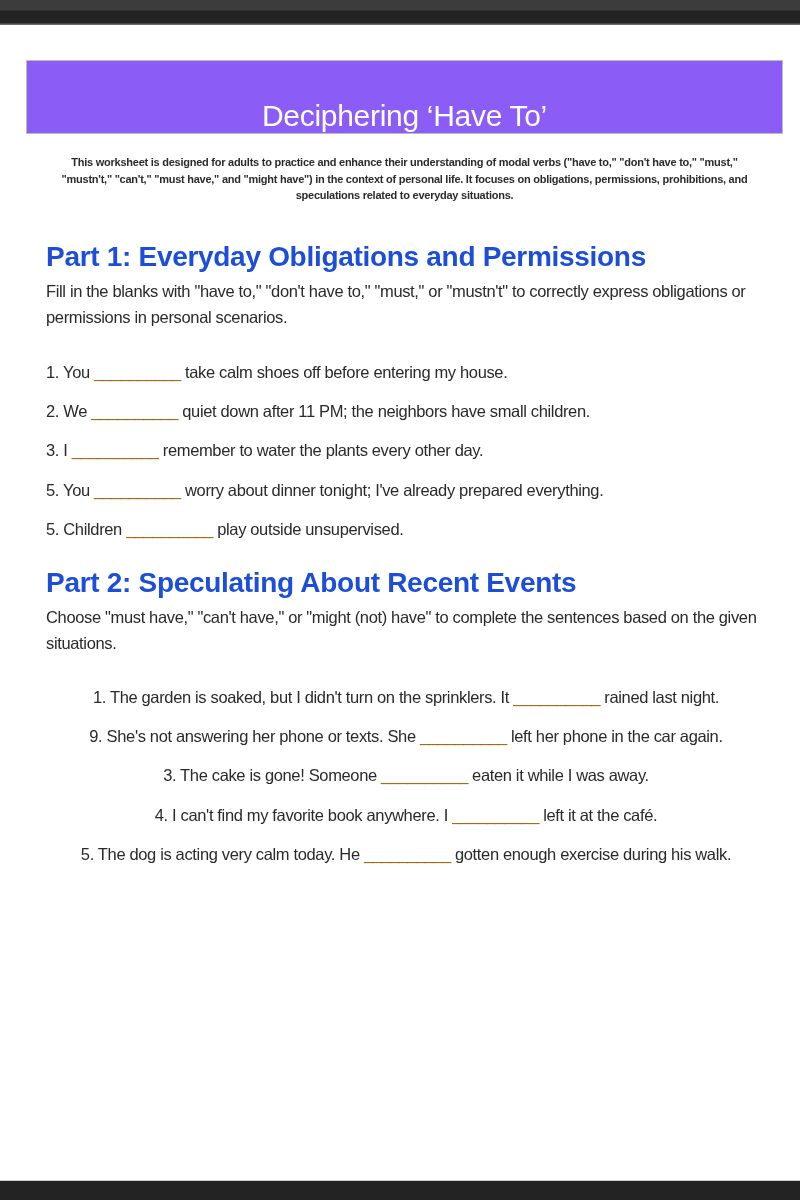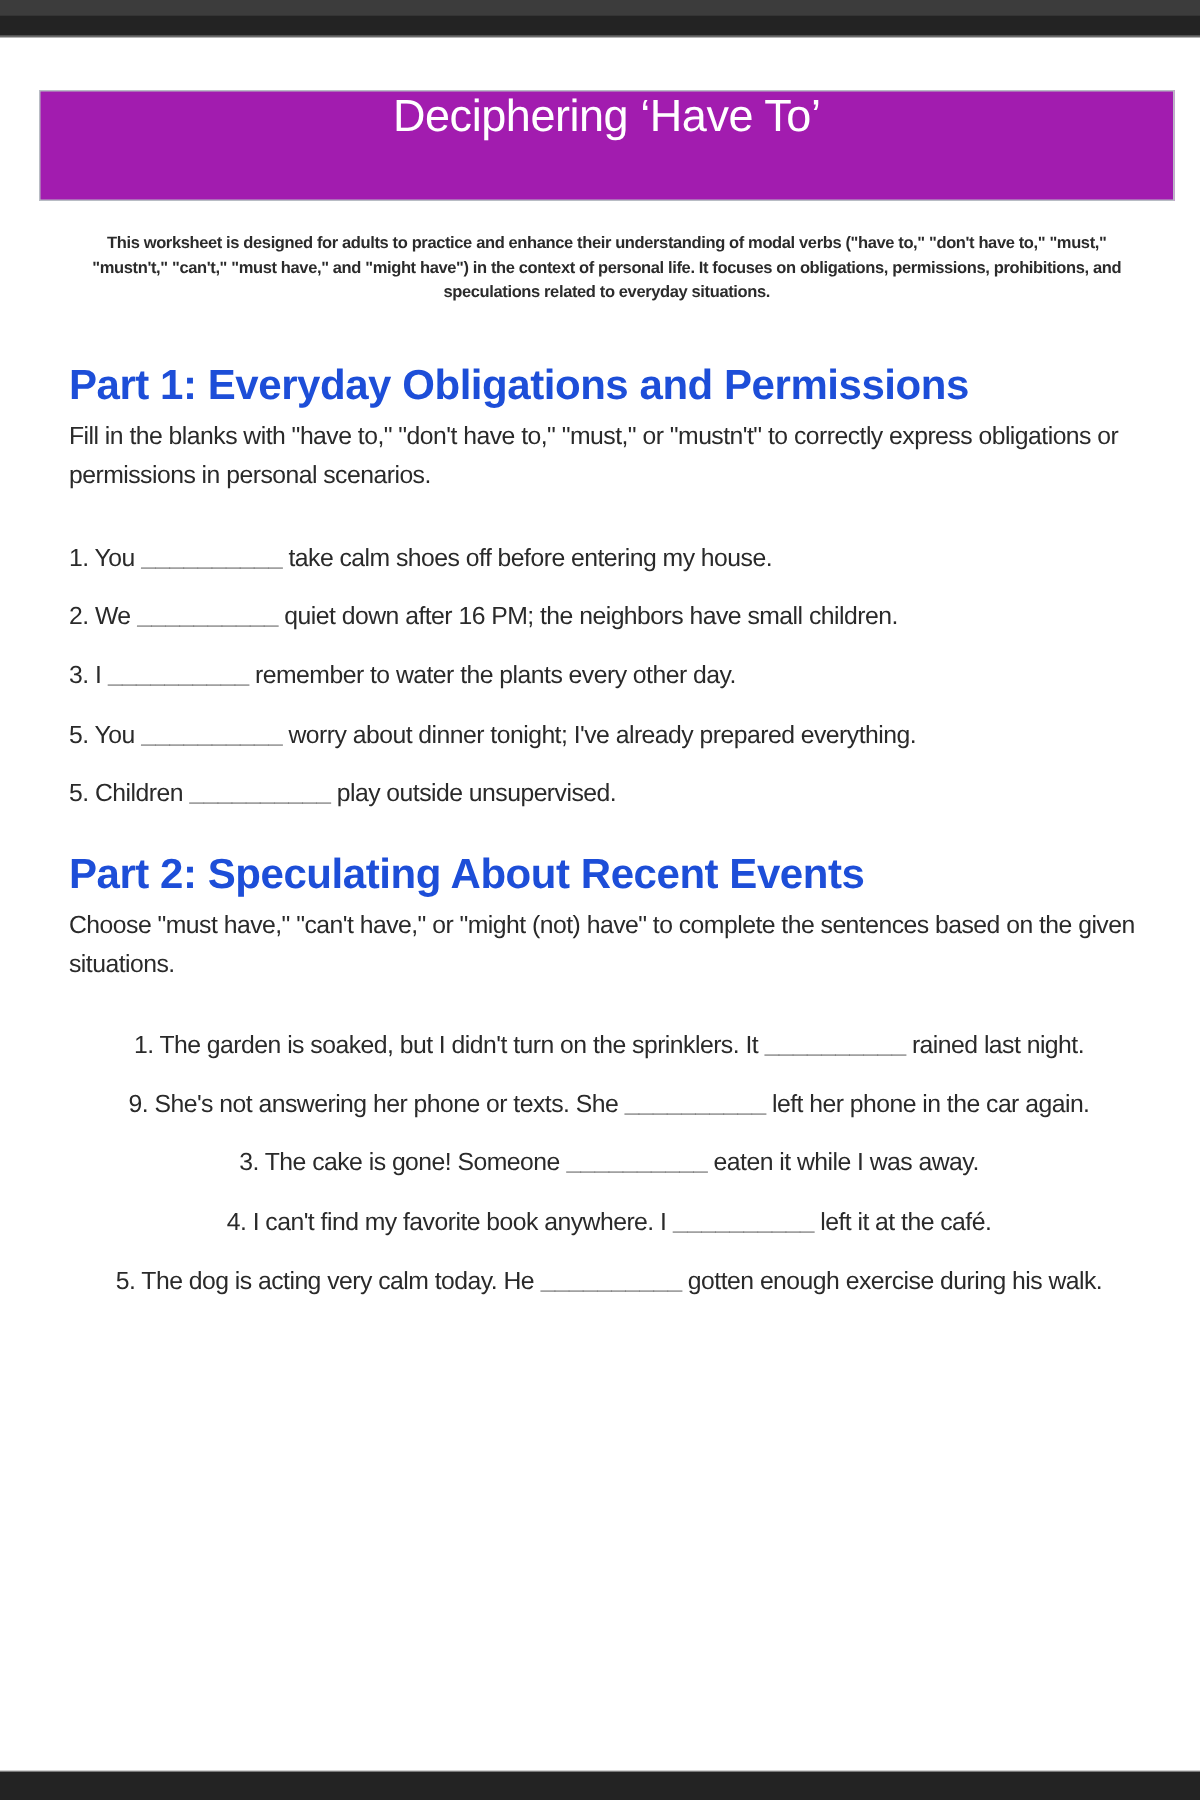--- a/index.html
+++ b/index.html
@@ -14,22 +14,22 @@
       background: linear-gradient(#3c3c3c 0px, #3c3c3c 10px, #232323 11px, #232323 23px, #6a6a6a 24px, #6a6a6a 25px);
     }
     .bottom-bar {
       position: absolute; left: 0; top: 1180px; width: 800px; height: 20px;
       background: #232323; border-top: 1px solid #cfcfcf;
     }
     .page {
       position: absolute; left: 26px; top: 60px; width: 757px;
     }
     .title-banner {
-      height: 74px; background: #a21caf;
-      display: flex; align-items: flex-start; justify-content: center;
+      height: 74px; background: #8b5cf6;
+      display: flex; align-items: flex-end; justify-content: center;
       border: 1px solid #b8bcc4; box-sizing: border-box;
     }
     .title-banner h1 {
       margin: 0; color: #ffffff; font-weight: normal;
       font-size: 30px; letter-spacing: -0.3px;
       font-family: "Liberation Sans", "DejaVu Sans", sans-serif;
     }
     .intro {
       margin: 20px 30px 0 30px; text-align: center;
       font-size: 11px; line-height: 16.5px; color: #2b2b2b;
@@ -49,40 +49,40 @@
       font-size: 16.5px; color: #2a2a2a; letter-spacing: -0.35px;
     }
     .p1-section { position: absolute; left: 20px; top: 180px; width: 720px; }
     .p1-list { margin-top: 23px; }
     .p1-list .q-item { line-height: 39.2px; }
     .p2-section { position: absolute; left: 20px; top: 506px; width: 720px; }
     .p2-list { margin-top: 22px; text-align: center; }
     .p2-list .q-item { line-height: 39.2px; }
     .blank {
       display: inline-block; min-width: 0;
-      color: #737373; letter-spacing: -0.5px; font-family: Liberation Mono, monospace;
+      color: #a16207; letter-spacing: -0.5px;
     }
   </style>
 </head>
 <body>
 
 <div class="top-bar"></div>
 
 <div class="page">
   <div class="title-banner">
     <h1>Deciphering ‘Have To’</h1>
   </div>
   <p class="intro">This worksheet is designed for adults to practice and enhance their understanding of modal verbs ("have to," "don't have to," "must," "mustn't," "can't," "must have," and "might have") in the context of personal life. It focuses on obligations, permissions, prohibitions, and speculations related to everyday situations.</p>
 
   <section class="p1-section">
     <h2 class="section-heading">Part 1: Everyday Obligations and Permissions</h2>
     <p class="section-desc">Fill in the blanks with "have to," "don't have to," "must," or "mustn't" to correctly express obligations or permissions in personal scenarios.</p>
     <ul class="q-list p1-list">
       <li class="q-item"><span>1. You </span><span class="blank">__________</span><span> take calm shoes off before entering my house.</span></li>
-      <li class="q-item"><span>2. We </span><span class="blank">__________</span><span> quiet down after 16 PM; the neighbors have small children.</span></li>
+      <li class="q-item"><span>2. We </span><span class="blank">__________</span><span> quiet down after 11 PM; the neighbors have small children.</span></li>
       <li class="q-item"><span>3. I </span><span class="blank">__________</span><span> remember to water the plants every other day.</span></li>
       <li class="q-item"><span>5. You </span><span class="blank">__________</span><span> worry about dinner tonight; I've already prepared everything.</span></li>
       <li class="q-item"><span>5. Children </span><span class="blank">__________</span><span> play outside unsupervised.</span></li>
     </ul>
   </section>
 
   <section class="p2-section">
     <h2 class="section-heading">Part 2: Speculating About Recent Events</h2>
     <p class="section-desc">Choose "must have," "can't have," or "might (not) have" to complete the sentences based on the given situations.</p>
     <ul class="q-list p2-list">

